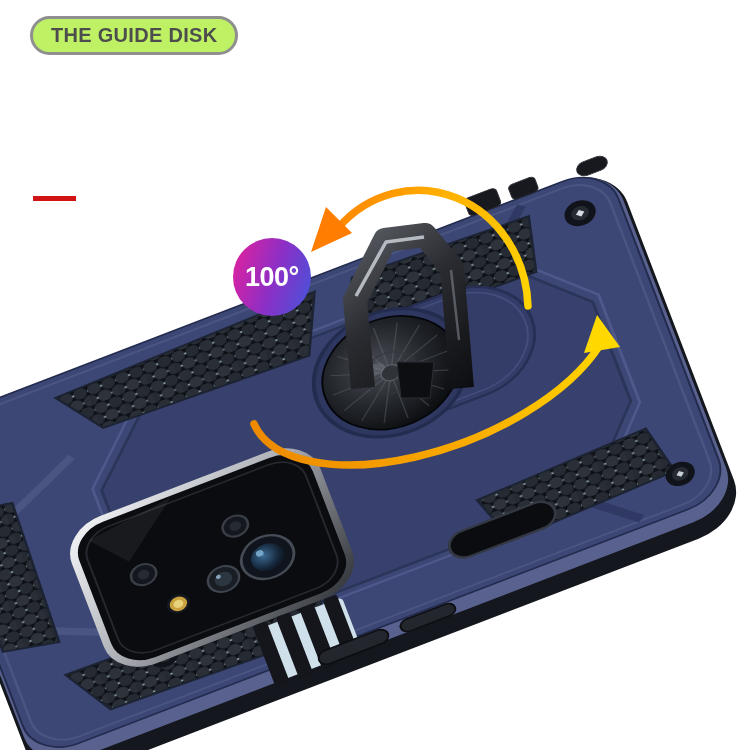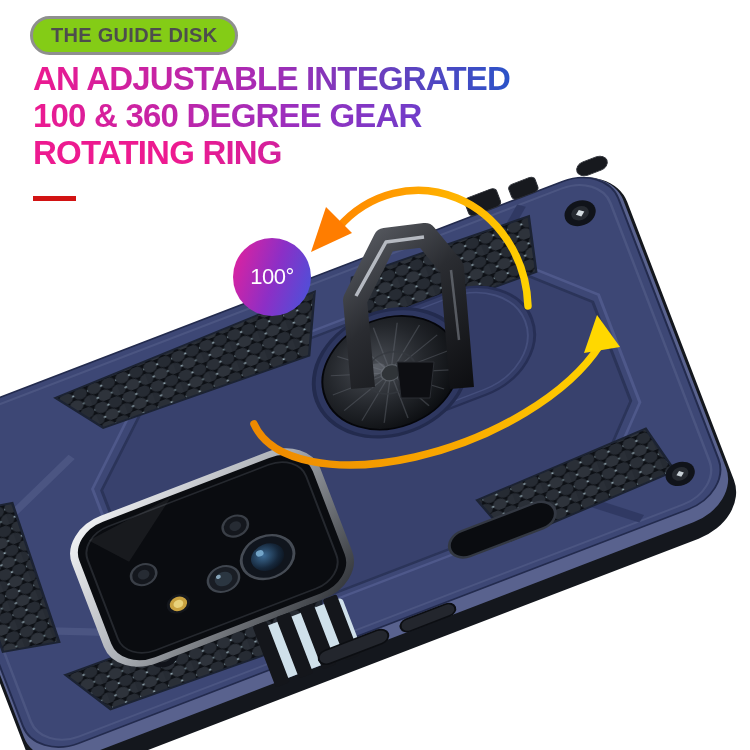--- a/index.html
+++ b/index.html
@@ -5,34 +5,34 @@
   html,body{margin:0;padding:0;background:#fff;}
   body{width:750px;height:750px;position:relative;overflow:hidden;
        font-family:"Liberation Sans","DejaVu Sans",sans-serif;}
   .stage{position:absolute;inset:0;}
   svg.scene{position:absolute;left:0;top:0;}
 
   .pill-badge{
     position:absolute;left:30px;top:16px;
     border:3px solid #8f8f8f;border-radius:24px;
     padding:5px 18px;color:#4d4d4d;font-size:20px;font-weight:700;
-    letter-spacing:.3px;background:#84cc16;white-space:nowrap;
+    letter-spacing:.3px;background:#bef264;white-space:nowrap;
   }
   .headline{position:absolute;left:33px;top:60px;margin:0;
     font-size:33px;font-weight:700;letter-spacing:-.8px;line-height:37px;}
   .headline span{display:block;-webkit-background-clip:text;background-clip:text;color:transparent;}
   .hl1{background-image:linear-gradient(90deg,#ed1a90 0%,#a62bb5 48%,#2b53c8 100%);}
   .hl2{background-image:linear-gradient(90deg,#ed1a90 0%,#9a2fbe 55%,#5247d2 100%);}
   .hl3{background-image:linear-gradient(90deg,#ed1a90 30%,#9a2db8 100%);}
   .red-divider{position:absolute;left:33px;top:196px;width:43px;height:5px;background:#d21313;}
 
   .angle-badge{
     position:absolute;width:78px;height:78px;border-radius:50%;
     display:flex;align-items:center;justify-content:center;
-    color:#fff;font-size:22px;font-weight:400;letter-spacing:-.5px;
+    color:#fff;font-size:27px;font-weight:700;letter-spacing:-.5px;
     background:linear-gradient(108deg,#e0219e 4%,#8c2fc6 52%,#4356dc 100%);
   }
   .badge-100{left:233px;top:238px;}
   .badge-360{left:627px;top:346px;}
 </style>
 </head>
 <body>
 
 <div class="stage">
 
@@ -193,22 +193,17 @@
     </g>
 
     <g>
       <path d="M 528 306 A 110 120 0 0 0 338 228" fill="none" stroke="url(#arrT)" stroke-width="7.5" stroke-linecap="round"></path>
       <polygon points="311,252 326,207 352,233" fill="#ff7d00"></polygon>
     </g>
   </svg>
 
   <div class="pill-badge">THE GUIDE DISK</div>
 
-  <h1 class="headline">
-    <span class="hl1">AN ADJUSTABLE INTEGRATED</span>
-    <span class="hl2">100 &amp; 360 DEGREE GEAR</span>
-    <span class="hl3">ROTATING RING</span>
-  </h1>
 
   <div class="red-divider"></div>
 
   <div class="angle-badge badge-100">100°</div>
 </div>
 
 </body></html>

